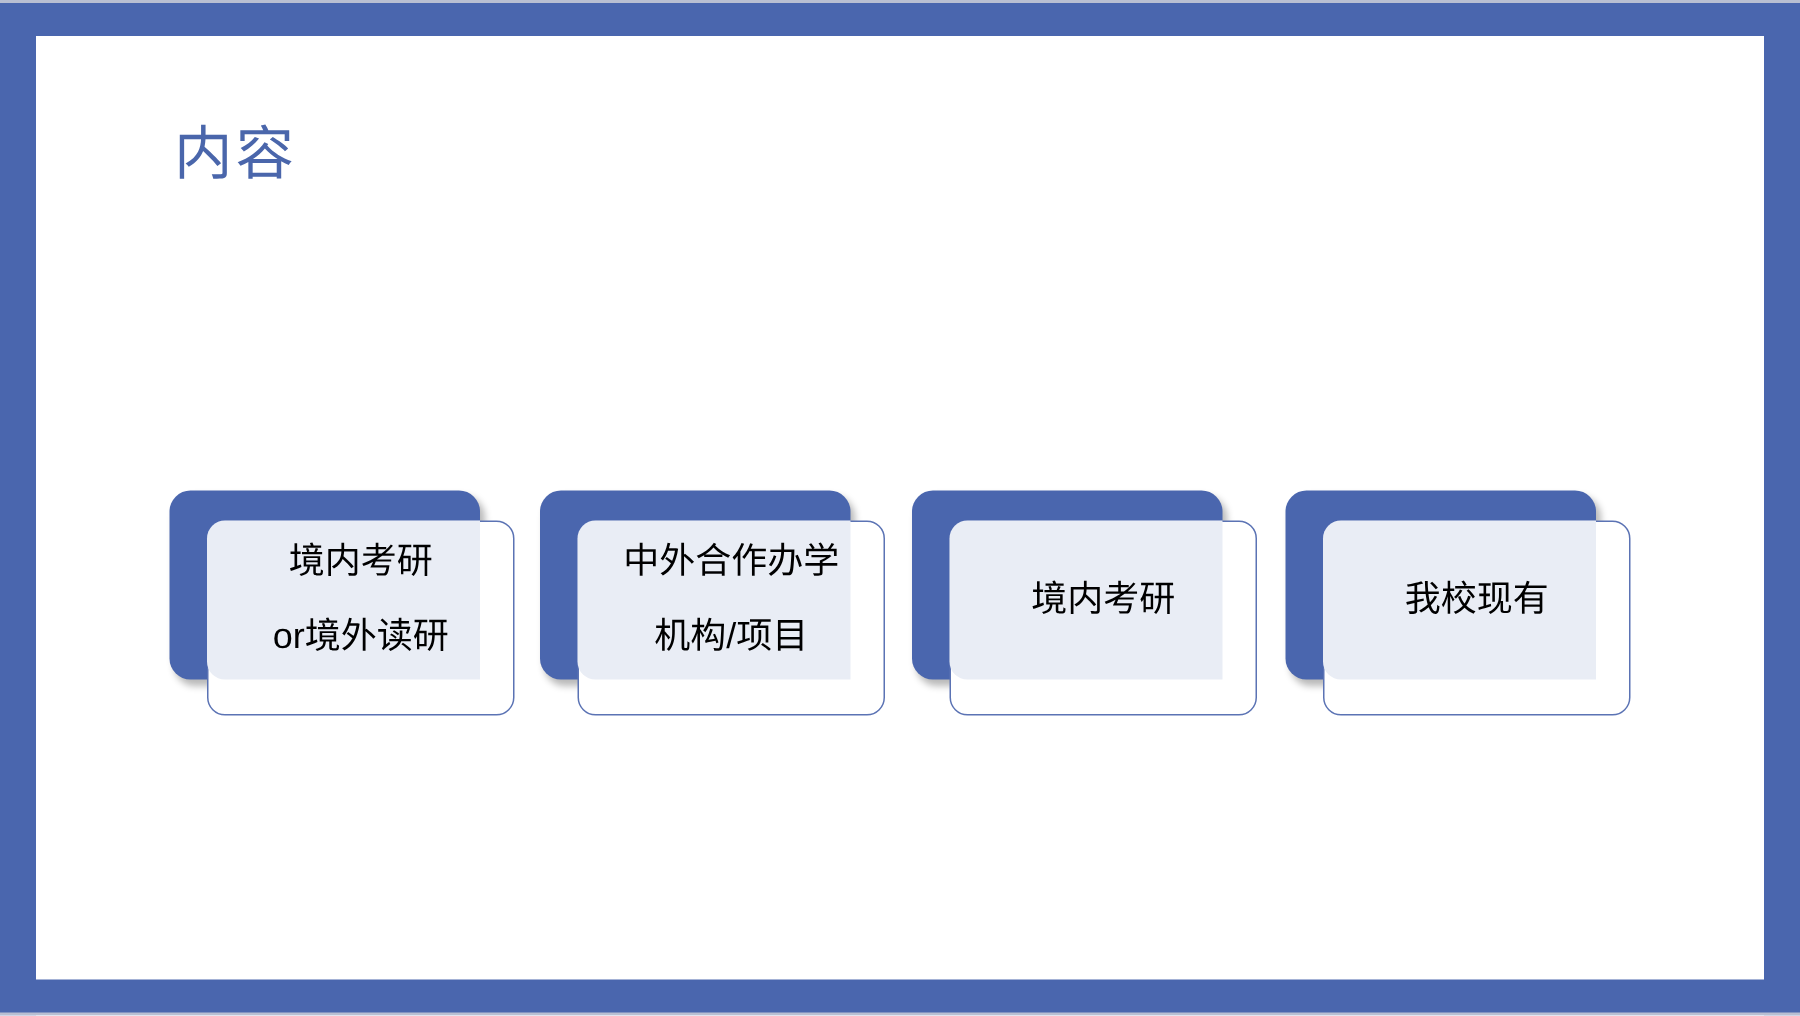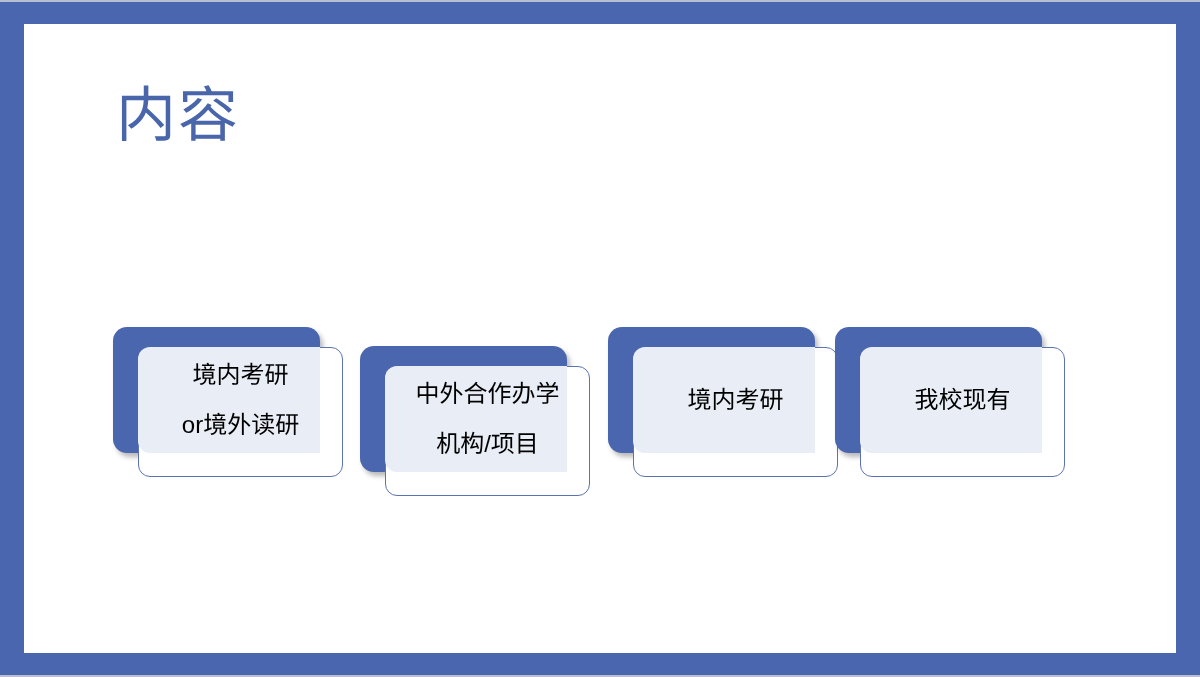--- a/index.html
+++ b/index.html
@@ -43,21 +43,21 @@
     left: 0; bottom: 0;
     width: 1200px; height: 2px;
     background: #b9bfd2;
   }
 
   
   .page-title {
     position: absolute;
     left: 116px;
     top: 83px;
-    font-size: 60px;
+    font-size: 39px;
     line-height: 1.1;
     letter-spacing: 2px;
     color: #4a66ab;
     font-weight: 400;
     white-space: nowrap;
   }
 
   
   .cards-layer {
     position: absolute;
@@ -150,38 +150,38 @@
   <div class="cards-layer">
       <div class="card-group" style="left: 113px; top: 327px;">
         <div class="card-back"></div>
         <div class="card-front"></div>
         <div class="card-overlap tl-round"></div>
         <div class="card-text">
           <span class="card-line">境内考研</span>
           <span class="card-line">or境外读研</span>
         </div>
       </div>
-      <div class="card-group" style="left: 360px; top: 346px;">
+      <div class="card-group" style="left: 360px; top: 327px;">
         <div class="card-back"></div>
         <div class="card-front"></div>
         <div class="card-overlap tl-round"></div>
         <div class="card-text">
           <span class="card-line">中外合作办学</span>
           <span class="card-line">机构/项目</span>
         </div>
       </div>
       <div class="card-group" style="left: 608px; top: 327px;">
         <div class="card-back"></div>
         <div class="card-front"></div>
         <div class="card-overlap tl-round"></div>
         <div class="card-text single">
           <span class="card-line">境内考研</span>
         </div>
       </div>
-      <div class="card-group" style="left: 835px; top: 327px;">
+      <div class="card-group" style="left: 857px; top: 327px;">
         <div class="card-back"></div>
         <div class="card-front"></div>
         <div class="card-overlap tl-round"></div>
         <div class="card-text">
           <span class="card-line">我校现有</span>
         </div>
       </div>
     </div>
 
 </div>

